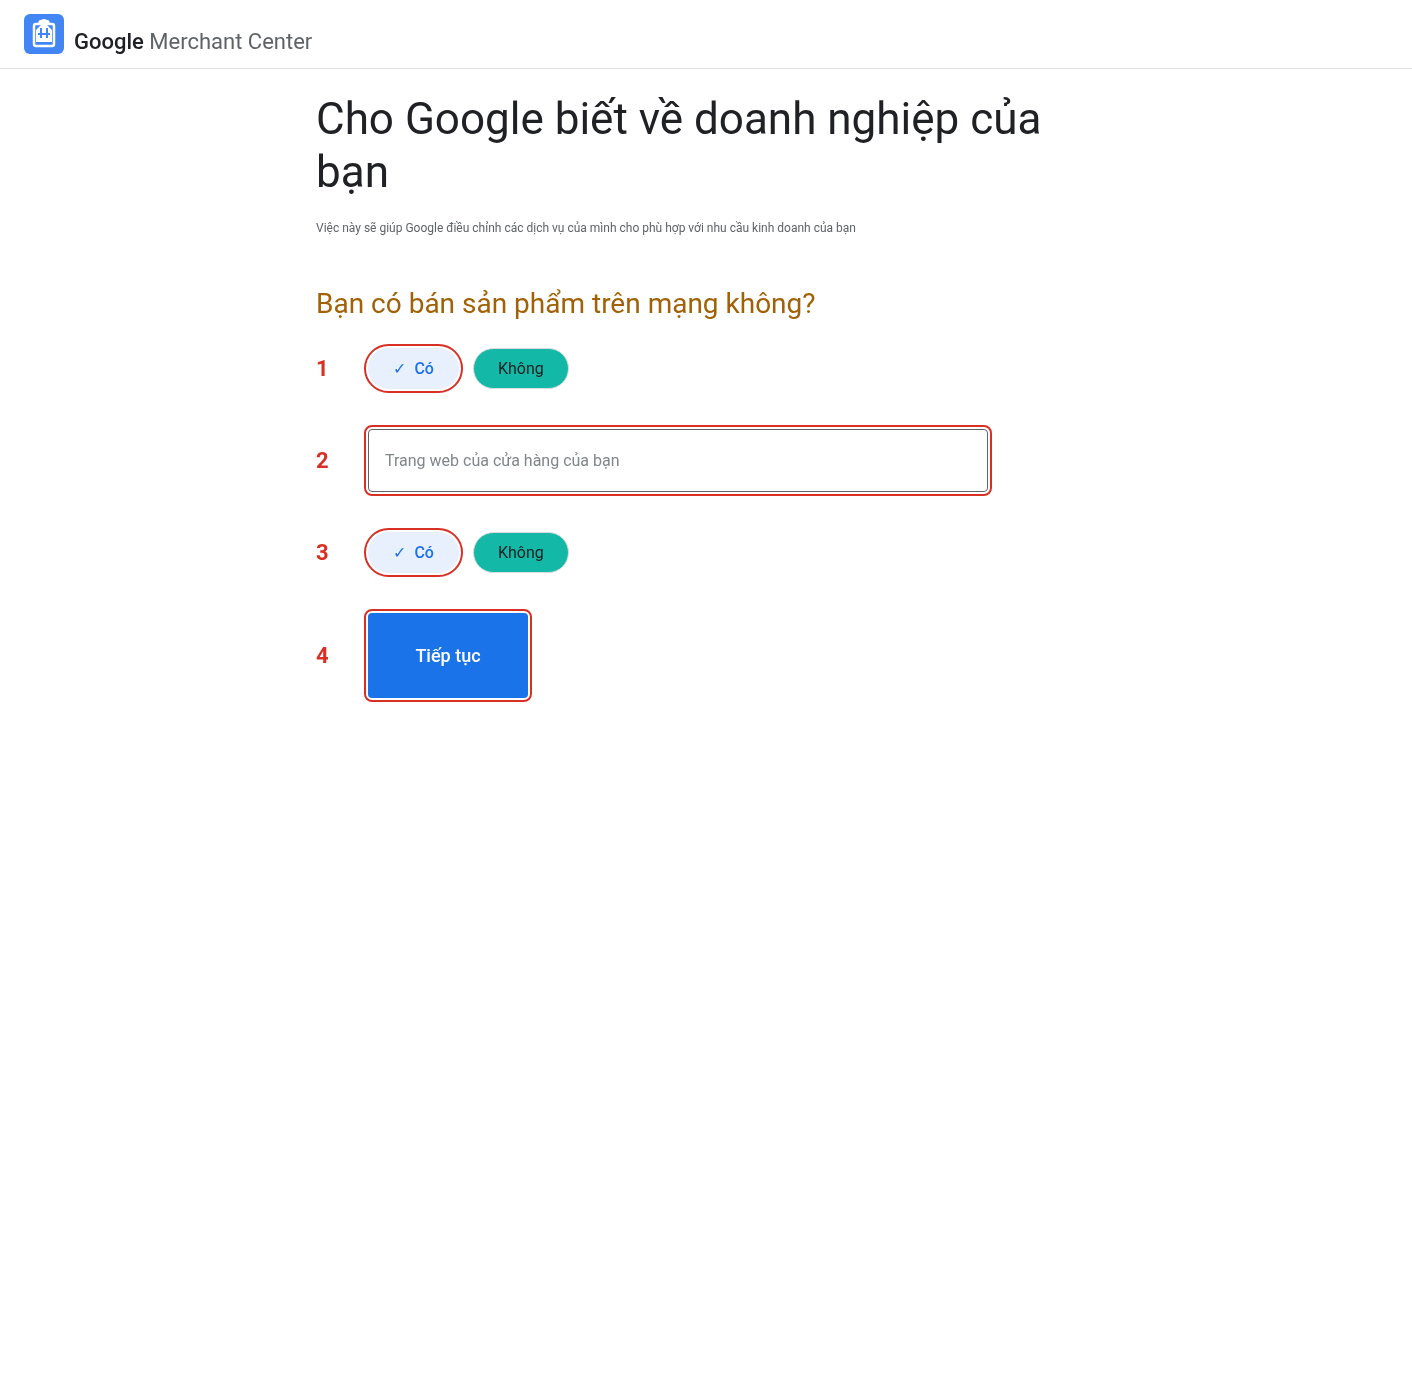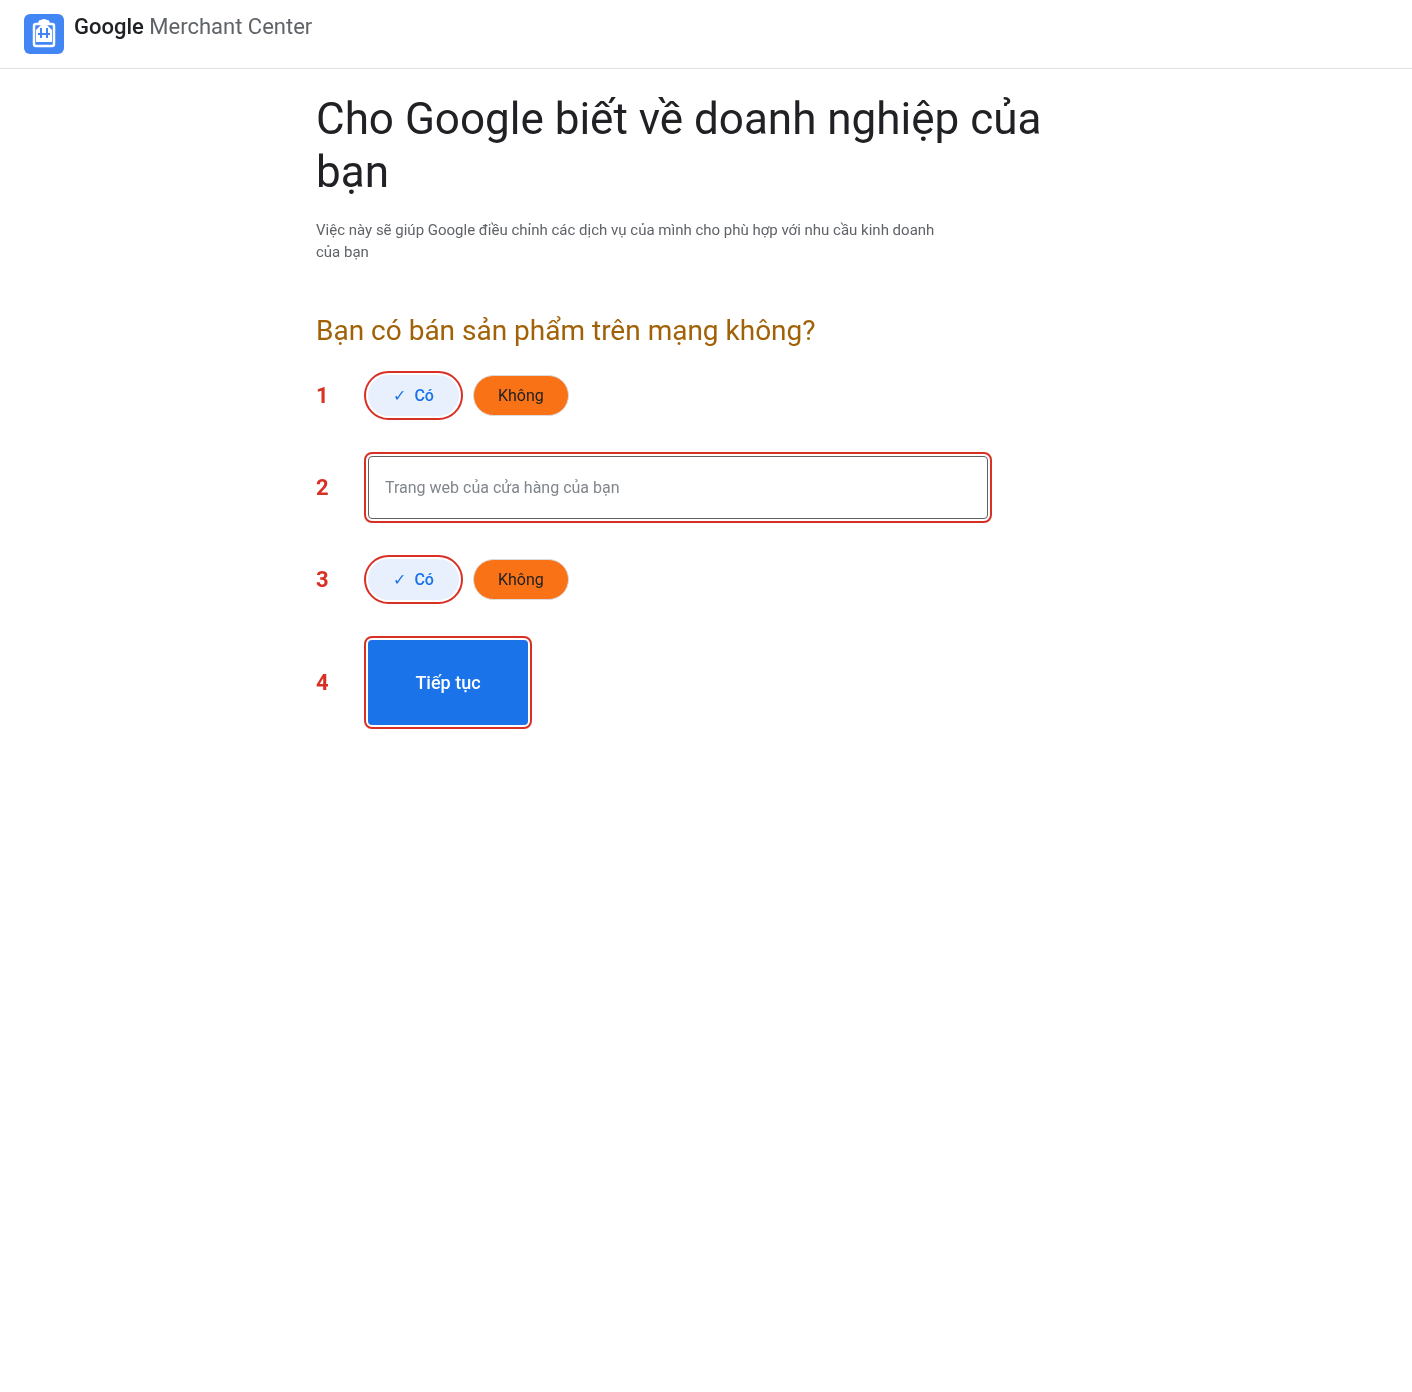--- a/index.html
+++ b/index.html
@@ -19,21 +19,21 @@
     .header {
       display: flex;
       align-items: center;
       padding: 14px 24px;
       border-bottom: 1px solid #e0e0e0;
       gap: 10px;
     }
 
     .header-logo {
       display: flex;
-      align-items: flex-start;
+      align-items: flex-end;
       gap: 10px;
     }
 
     .logo-icon {
       width: 40px;
       height: 40px;
     }
 
     .header-title {
       font-size: 22px;
@@ -54,21 +54,21 @@
 
     .page-title {
       font-size: 44px;
       font-weight: 400;
       color: #202124;
       line-height: 1.2;
       margin-bottom: 20px;
     }
 
     .page-subtitle {
-      font-size: 15px;
+      font-size: 12px;
       color: #5f6368;
       line-height: 1.5;
       margin-bottom: 50px;
       max-width: 620px;
     }
 
     .question-section {
       margin-bottom: 40px;
     }
 
@@ -99,21 +99,21 @@
       align-items: center;
     }
 
     .option-btn {
       display: flex;
       align-items: center;
       gap: 8px;
       padding: 10px 24px;
       border-radius: 24px;
       border: 1px solid #dadce0;
-      background: #f97316;
+      background: #14b8a6;
       font-size: 16px;
       cursor: pointer;
       font-family: inherit;
       color: #202124;
     }
 
     .option-btn.selected {
       background: #e8f0fe;
       border-color: #e8f0fe;
       color: #1a73e8;

